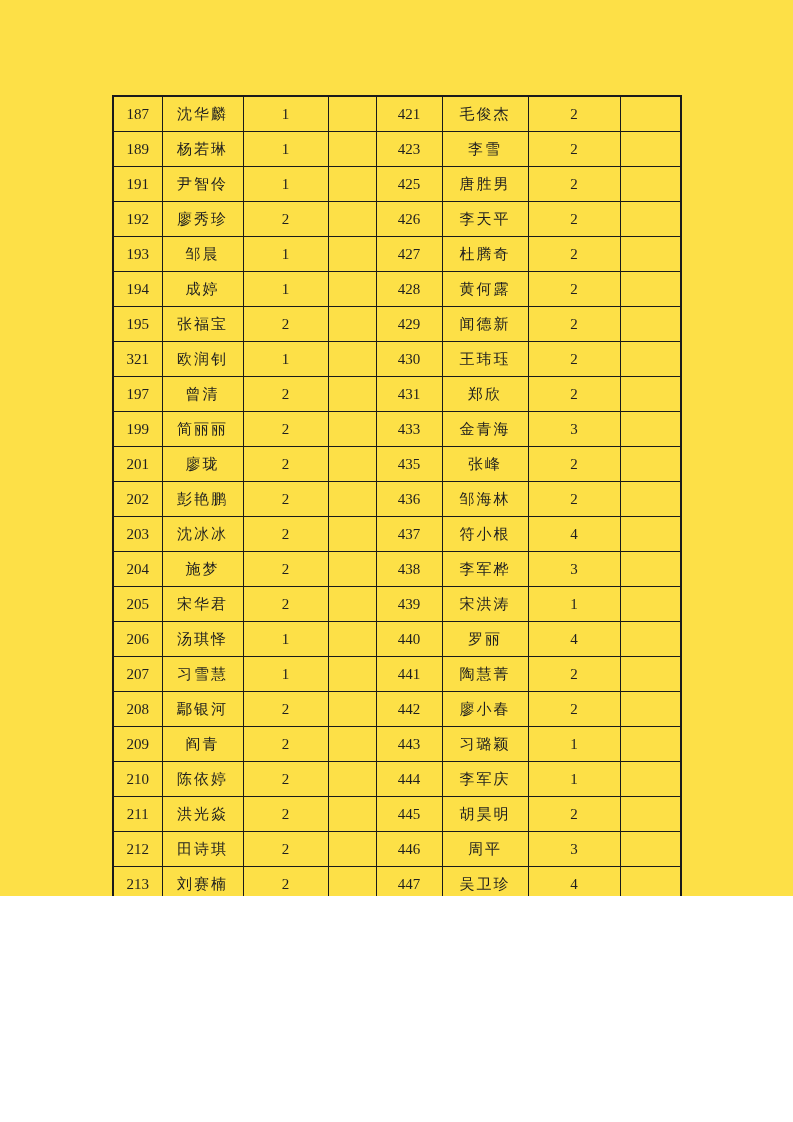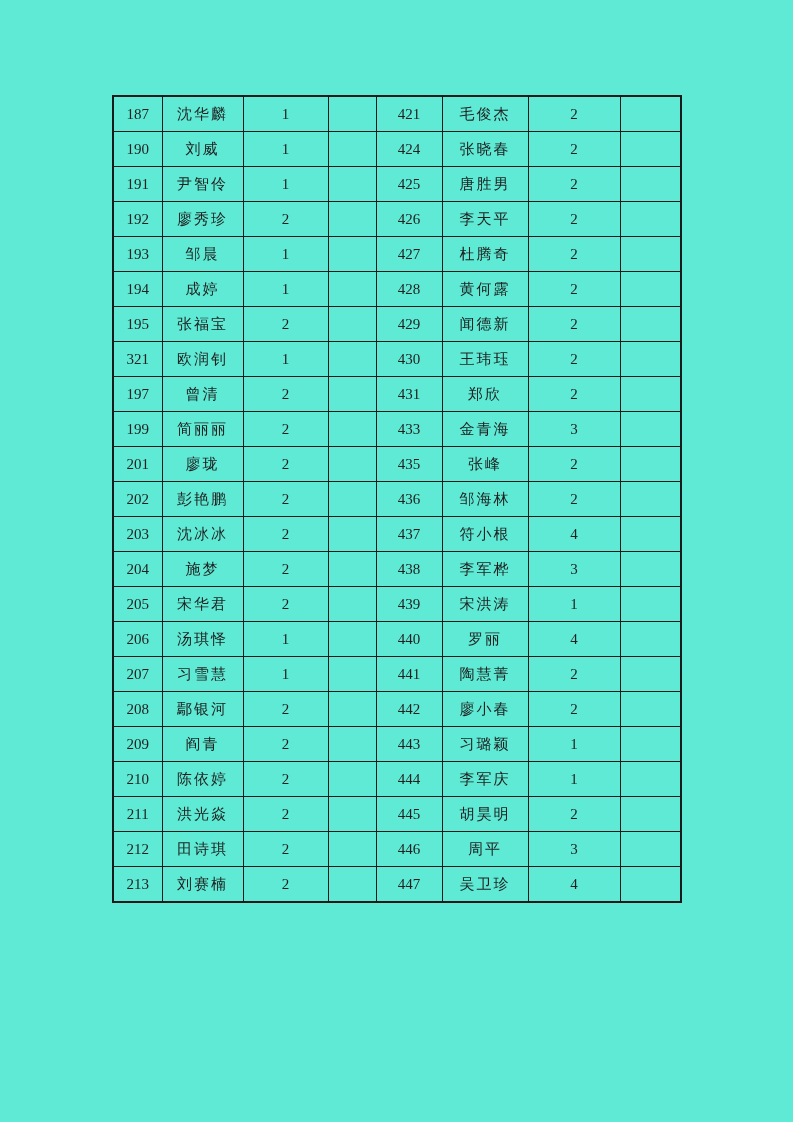--- a/index.html
+++ b/index.html
@@ -3,22 +3,22 @@
 <meta charset="utf-8">
 <style>
   html, body {
     margin: 0;
     padding: 0;
     background: #ffffff;
   }
   .page {
     position: relative;
     width: 793px;
-    height: 1122px;
-    background: #5eead4;
+    height: 896px;
+    background: #fde047;
     overflow: hidden;
     font-family: "Liberation Serif", "DejaVu Serif", serif;
   }
   table.roster {
     position: absolute;
     left: 112px;
     top: 95px;
     border-collapse: collapse;
     table-layout: fixed;
     border: 2px solid #1a1a1a;
@@ -68,26 +68,26 @@
           <td class="index-cell">187</td>
           <td class="name-cell">沈华麟</td>
           <td class="value-cell">1</td>
           <td class="blank-cell"></td>
           <td class="index-cell">421</td>
           <td class="name-cell">毛俊杰</td>
           <td class="value-cell">2</td>
           <td class="blank-cell"></td>
         </tr>
         <tr>
-          <td class="index-cell">190</td>
-          <td class="name-cell">刘威</td>
-          <td class="value-cell">1</td>
-          <td class="blank-cell"></td>
-          <td class="index-cell">424</td>
-          <td class="name-cell">张晓春</td>
+          <td class="index-cell">189</td>
+          <td class="name-cell">杨若琳</td>
+          <td class="value-cell">1</td>
+          <td class="blank-cell"></td>
+          <td class="index-cell">423</td>
+          <td class="name-cell">李雪</td>
           <td class="value-cell">2</td>
           <td class="blank-cell"></td>
         </tr>
         <tr>
           <td class="index-cell">191</td>
           <td class="name-cell">尹智伶</td>
           <td class="value-cell">1</td>
           <td class="blank-cell"></td>
           <td class="index-cell">425</td>
           <td class="name-cell">唐胜男</td>

